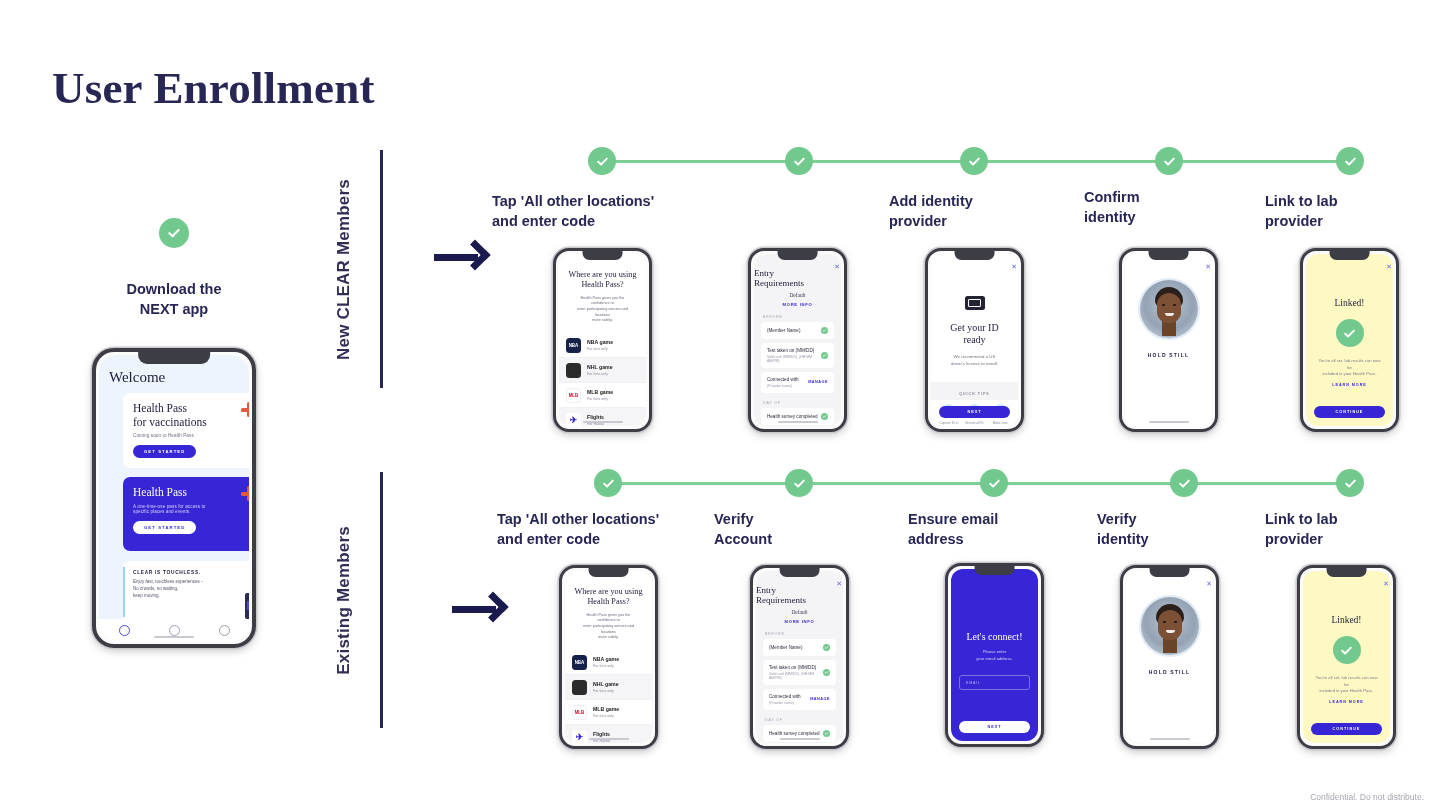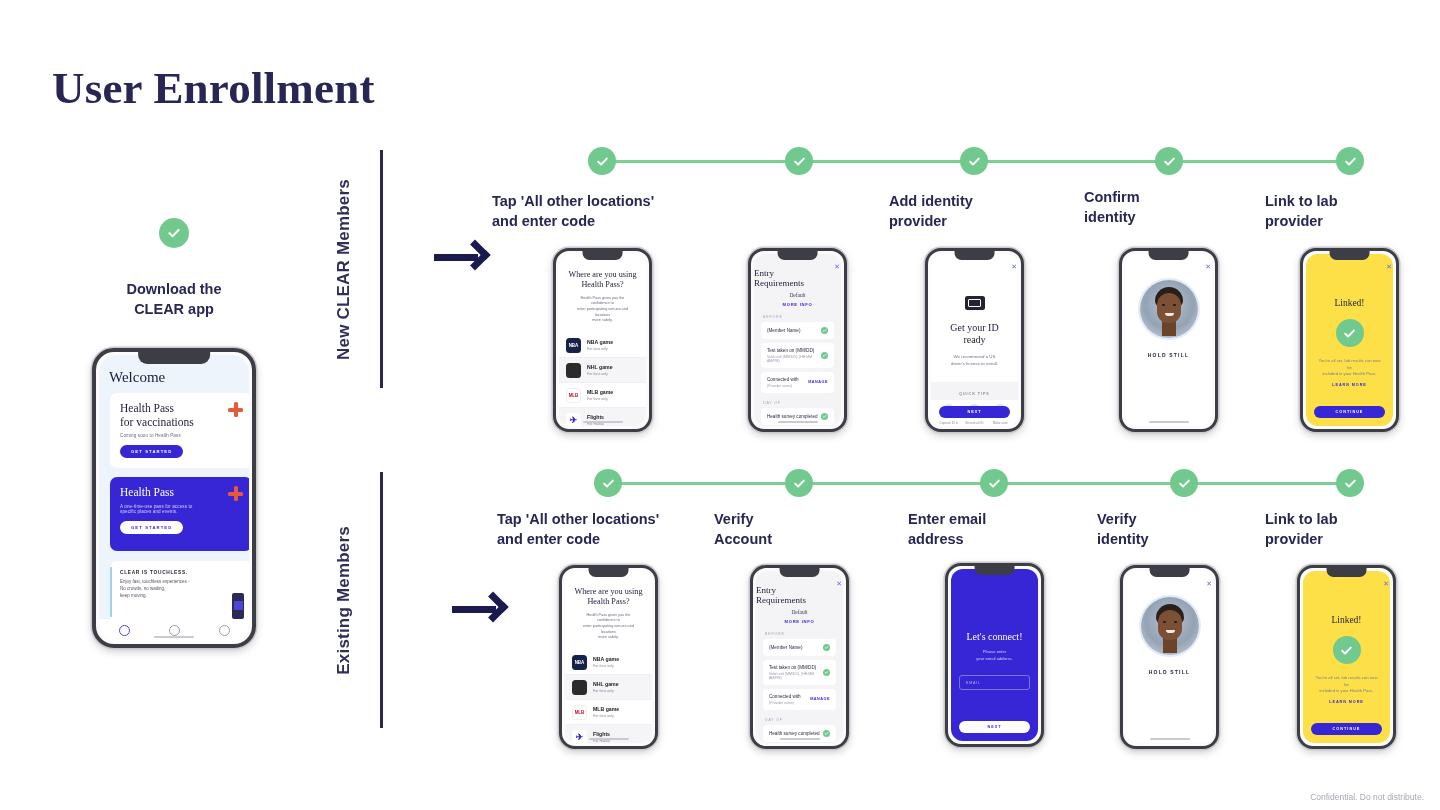--- a/index.html
+++ b/index.html
@@ -74,21 +74,21 @@
   }
   .close-x { position:absolute; right:4px; top:12px; font-size:7px; color:#6b6ce0; z-index:7; }
 
   
   .hero-phone { left: 92px; top: 348px; width: 164px; height: 300px; border-radius:22px; border-width:4px;}
   .hero-phone .screen { border-radius:18px; background:#eef4fb; }
   .hero-notch { position:absolute; left:50%; transform:translateX(-50%); top:0; width:46%; height:12px;
                 background:#3d3d46; border-radius:0 0 9px 9px; z-index:6; }
   .hero-welcome { position:absolute; left:10px; top:14px; font-family:"Liberation Serif", serif;
                   font-size:15px; color:#1d1d3a; font-weight:400;}
-  .hero-card { position:absolute; left:11px; border-radius:7px; }
+  .hero-card { position:absolute; left:24px; border-radius:7px; }
   .hero-card.white { top:38px; width:142px; height:75px; background:#fff; }
   .hero-card.blue  { top:122px; width:142px; height:74px; background:#3726d6; }
   .hero-card.touch { top:206px; width:142px; height:62px; background:#fff; }
   .hc-title { font-family:"Liberation Serif", serif; font-size:11.5px; line-height:1.18; font-weight:400; }
   .hc-sub { font-size:4.6px; margin-top:4px; letter-spacing:.1px; }
   .hc-btn { margin-top:7px; display:inline-block; border-radius:9px; font-size:4.2px;
             font-weight:700; letter-spacing:1.1px; padding:4px 11px; }
   .plus { position:absolute; right:9px; top:9px; width:15px; height:15px; }
   .plus:before, .plus:after { content:""; position:absolute; background:#e7593c; border-radius:1.5px; }
   .plus:before { left:5.5px; top:0; width:4.5px; height:15px; }
@@ -164,21 +164,21 @@
                  position:relative; box-shadow: 0 0 0 2px #e3ecf6; }
   .fc-hair { position:absolute; left:15px; top:7px; width:28px; height:20px; border-radius:14px 14px 6px 6px; background:#2a1f1a; }
   .fc-head { position:absolute; left:17px; top:13px; width:24px; height:30px; border-radius:12px 12px 11px 11px; background:#7b5034; }
   .fc-neck { position:absolute; left:22px; top:38px; width:14px; height:18px; background:#6a4329; }
   .fc-eye  { position:absolute; width:3px; height:1.6px; border-radius:1px; background:#241812; top:24px; }
   .fc-eye.l { left:22px; } .fc-eye.r { left:33px; }
   .fc-mouth{ position:absolute; left:25px; top:33px; width:9px; height:3px; border-radius:0 0 5px 5px; background:#f1ece8; }
   .hold-still { text-align:center; font-size:5px; font-weight:700; letter-spacing:1.2px; color:#1d1d3a; margin-top:14px;}
 
   
-  .linked { position:absolute; inset:0; background:#fde047; }
+  .linked { position:absolute; inset:0; background:#fef9c3; }
   .linked-h { font-family:"Liberation Serif", serif; font-size:9.5px; text-align:center; color:#1d1d3a; margin-top:44px;}
   .linked-check { width:28px; height:28px; border-radius:50%; background:#72c98e; margin:11px auto 0;
                   display:flex; align-items:center; justify-content:center; }
   .linked-sub { font-size:4.2px; text-align:center; color:#7c7c8c; line-height:1.6; margin-top:11px; padding:0 11px;}
   .linked-more { font-size:3.8px; font-weight:700; letter-spacing:.9px; color:#3726d6; text-align:center; margin-top:5px;}
 
   
   .connect { position:absolute; inset:0; background:#3726d6; }
   .connect-h { font-family:"Liberation Serif", serif; font-size:10px; color:#fff; text-align:center; margin-top:62px;}
   .connect-sub { font-size:4.2px; color:#d5d0f7; text-align:center; line-height:1.6; margin-top:7px;}
@@ -199,21 +199,21 @@
   <div class="page-title">User Enrollment</div>
 
   <div class="download-col">
     <div class="check-badge">
       <svg width="16" height="16" viewBox="0 0 16 16">
           <path d="M3.4 8.2 L6.5 11.2 L12.6 4.9" stroke="#fff" stroke-width="2.1" fill="none" stroke-linecap="round" stroke-linejoin="round"></path>
         </svg>
     </div>
     <div class="download-label">
       <div>Download the</div>
-      <div>CLEAR app</div>
+      <div>NEXT app</div>
     </div>
   </div>
 
   <div class="phone hero-phone">
     <div class="hero-notch"></div>
     <div class="screen">
       <div class="hero-welcome">Welcome</div>
 
       <div class="hero-card white" style="padding:9px 10px;">
         <div class="plus"></div>
@@ -543,21 +543,21 @@
 
   <div class="step-label" style="left:497px; top:510px; width:222px;">
     <div>Tap 'All other locations'</div>
       <div>and enter code</div>
     </div>
   <div class="step-label" style="left:714px; top:510px; width:170px;">
     <div>Verify</div>
       <div>Account</div>
     </div>
   <div class="step-label" style="left:908px; top:510px; width:170px;">
-    <div>Enter email</div>
+    <div>Ensure email</div>
       <div>address</div>
     </div>
   <div class="step-label" style="left:1097px; top:510px; width:170px;">
     <div>Verify</div>
       <div>identity</div>
     </div>
   <div class="step-label" style="left:1265px; top:510px; width:170px;">
     <div>Link to lab</div>
       <div>provider</div>
     </div>

